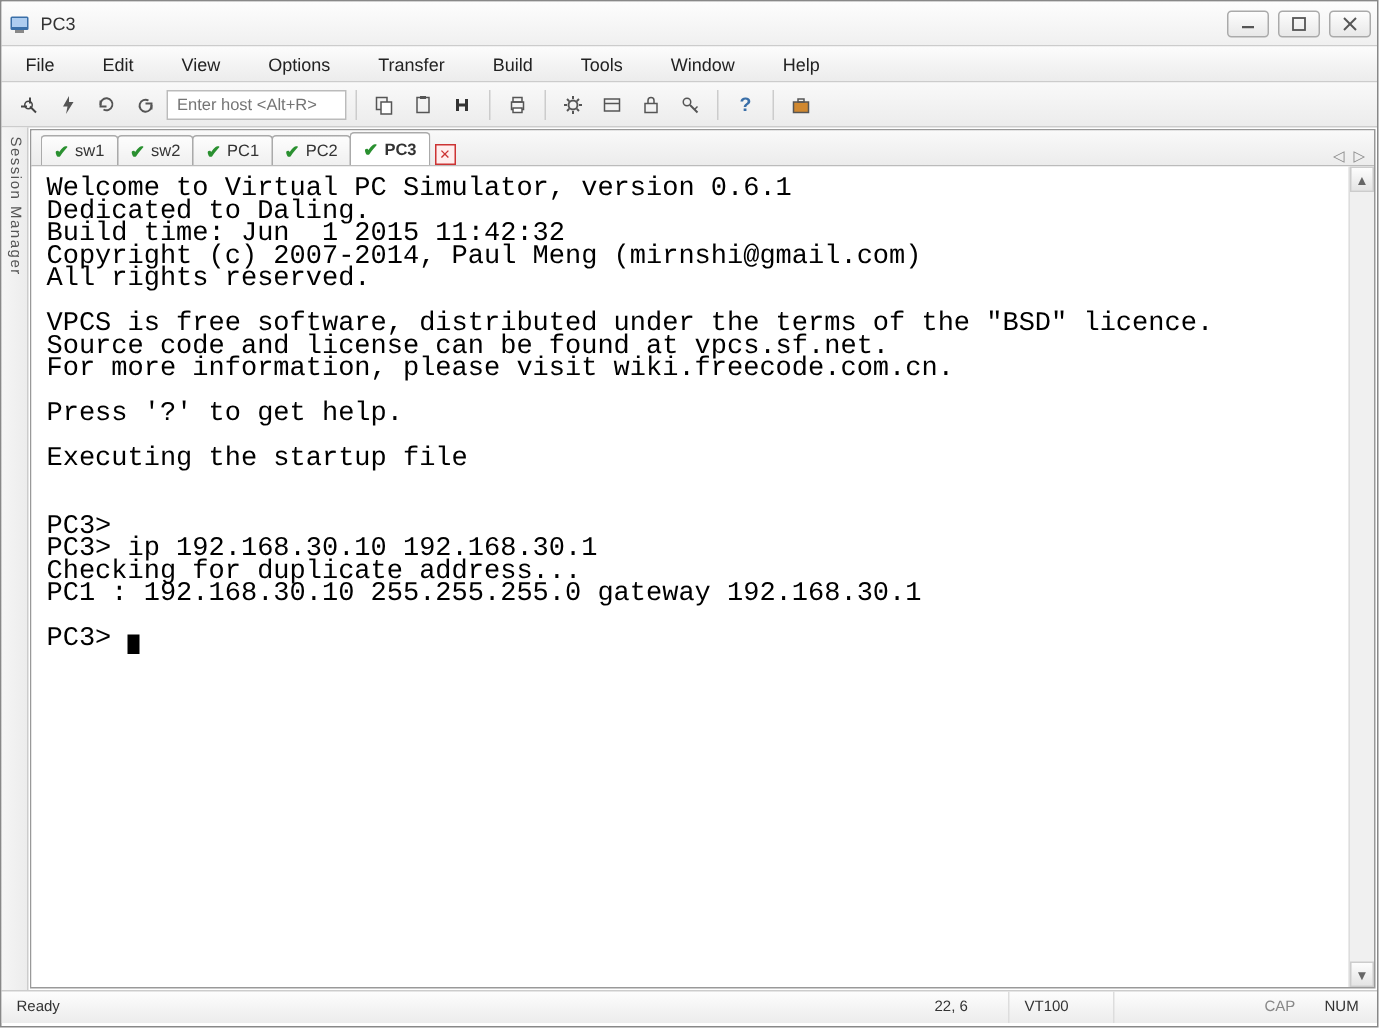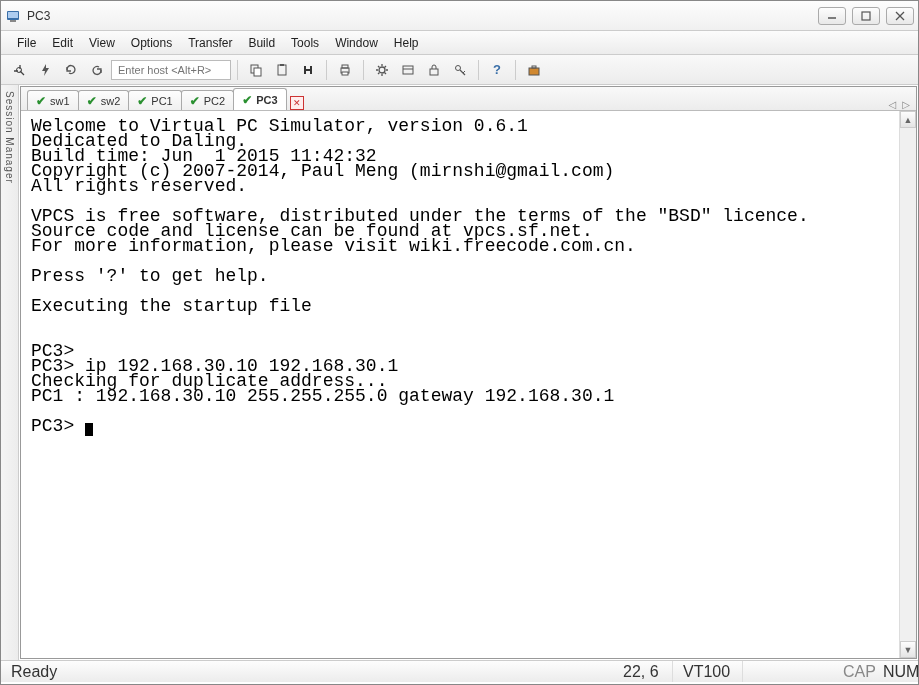--- a/index.html
+++ b/index.html
@@ -3,21 +3,21 @@
 <meta charset="utf-8">
 <style>
 *{box-sizing:border-box;margin:0;padding:0}
 body{font-family:"Segoe UI",Tahoma,sans-serif;font-size:12px;background:#fff;width:919px;height:685px;overflow:hidden;border:1px solid #888}
 .titlebar{height:30px;background:linear-gradient(#fdfdfd,#f0f0f0);border-bottom:1px solid #ccc;display:flex;align-items:center;padding:0 4px;justify-content:space-between}
 .titlebar-left{display:flex;align-items:center;gap:6px}
 .app-icon{width:16px;height:16px;display:inline-flex;align-items:center;justify-content:center}
 .title-text{font-size:12px;color:#333}
 .win-controls{display:flex;gap:6px}
 .win-btn{width:28px;height:18px;border:1px solid #aaa;border-radius:3px;background:linear-gradient(#fdfdfd,#e8e8e8);display:flex;align-items:center;justify-content:center;font-size:10px;color:#555;cursor:pointer}
-.menubar{height:24px;background:linear-gradient(#fcfcfc,#ececec);border-bottom:1px solid #ccc;display:flex;align-items:center;padding:0 8px;gap:0}
+.menubar{height:24px;background:linear-gradient(#fcfcfc,#ececec);border-bottom:1px solid #ccc;display:flex;align-items:center;padding:0 8px;gap:16px}
 .menu-item{padding:3px 8px;color:#222;cursor:pointer}
 .toolbar{height:30px;background:linear-gradient(#f9f9f9,#ececec);border-bottom:1px solid #ccc;display:flex;align-items:center;padding:0 6px;gap:2px}
 .tb-btn{width:24px;height:24px;display:flex;align-items:center;justify-content:center;color:#444;cursor:pointer;border-radius:2px}
 .tb-sep{width:1px;height:20px;background:#ccc;margin:0 4px}
 .host-input{width:120px;height:20px;border:1px solid #bbb;padding:0 6px;font-size:11px;color:#888;background:#fff}
 .main-area{display:flex;height:575px}
 .side-panel{width:18px;background:linear-gradient(90deg,#f5f5f5,#ececec);border-right:1px solid #ccc;display:flex;align-items:flex-start;justify-content:center;padding-top:6px;position:relative}
 .side-label{writing-mode:vertical-lr;font-size:10px;color:#555;letter-spacing:1px}
 .content{flex:1;display:flex;flex-direction:column;border:1px solid #999;margin:1px}
 .tabsbar{height:24px;background:linear-gradient(#f9f9f9,#ececec);border-bottom:1px solid #bbb;display:flex;align-items:flex-end;padding:0 6px;justify-content:space-between}
@@ -27,21 +27,21 @@
 .check{color:#2a9030;font-weight:bold;font-size:12px}
 .tab-close{width:14px;height:14px;border:1px solid #c33;background:#fee;color:#c33;font-size:9px;display:flex;align-items:center;justify-content:center;margin-left:4px;cursor:pointer}
 .tabnav{display:flex;gap:6px;color:#888;font-size:10px}
 .tabnav span{cursor:pointer}
 .terminal{flex:1;background:#fff;position:relative;display:flex}
 .term-text{flex:1;font-family:"Courier New",monospace;font-size:18px;line-height:15px;color:#000;padding:8px 10px;white-space:pre;overflow:hidden}
 .scrollbar{width:17px;background:#f0f0f0;border-left:1px solid #ddd;display:flex;flex-direction:column}
 .sb-btn{height:17px;display:flex;align-items:center;justify-content:center;font-size:9px;color:#666;background:linear-gradient(#fdfdfd,#e4e4e4);border:1px solid #ccc;cursor:pointer}
 .sb-track{flex:1}
 .cursor{display:inline-block;width:8px;height:13px;background:#000;vertical-align:text-bottom}
-.statusbar{height:22px;background:linear-gradient(#fdfdfd,#ececec);border-top:1px solid #ccc;display:flex;align-items:center;font-size:16px;color:#333}
+.statusbar{height:22px;background:linear-gradient(#fdfdfd,#ececec);border-top:1px solid #ccc;display:flex;align-items:center;font-size:10px;color:#333}
 .sb-cell{padding:0 10px;border-right:1px solid #ddd;height:100%;display:flex;align-items:center}
 .sb-cell.first{flex:1;border-right:none}
 svg{display:block}
 </style>
 </head>
 <body>
 
 <div class="titlebar">
   <div class="titlebar-left">
     <span class="app-icon">

